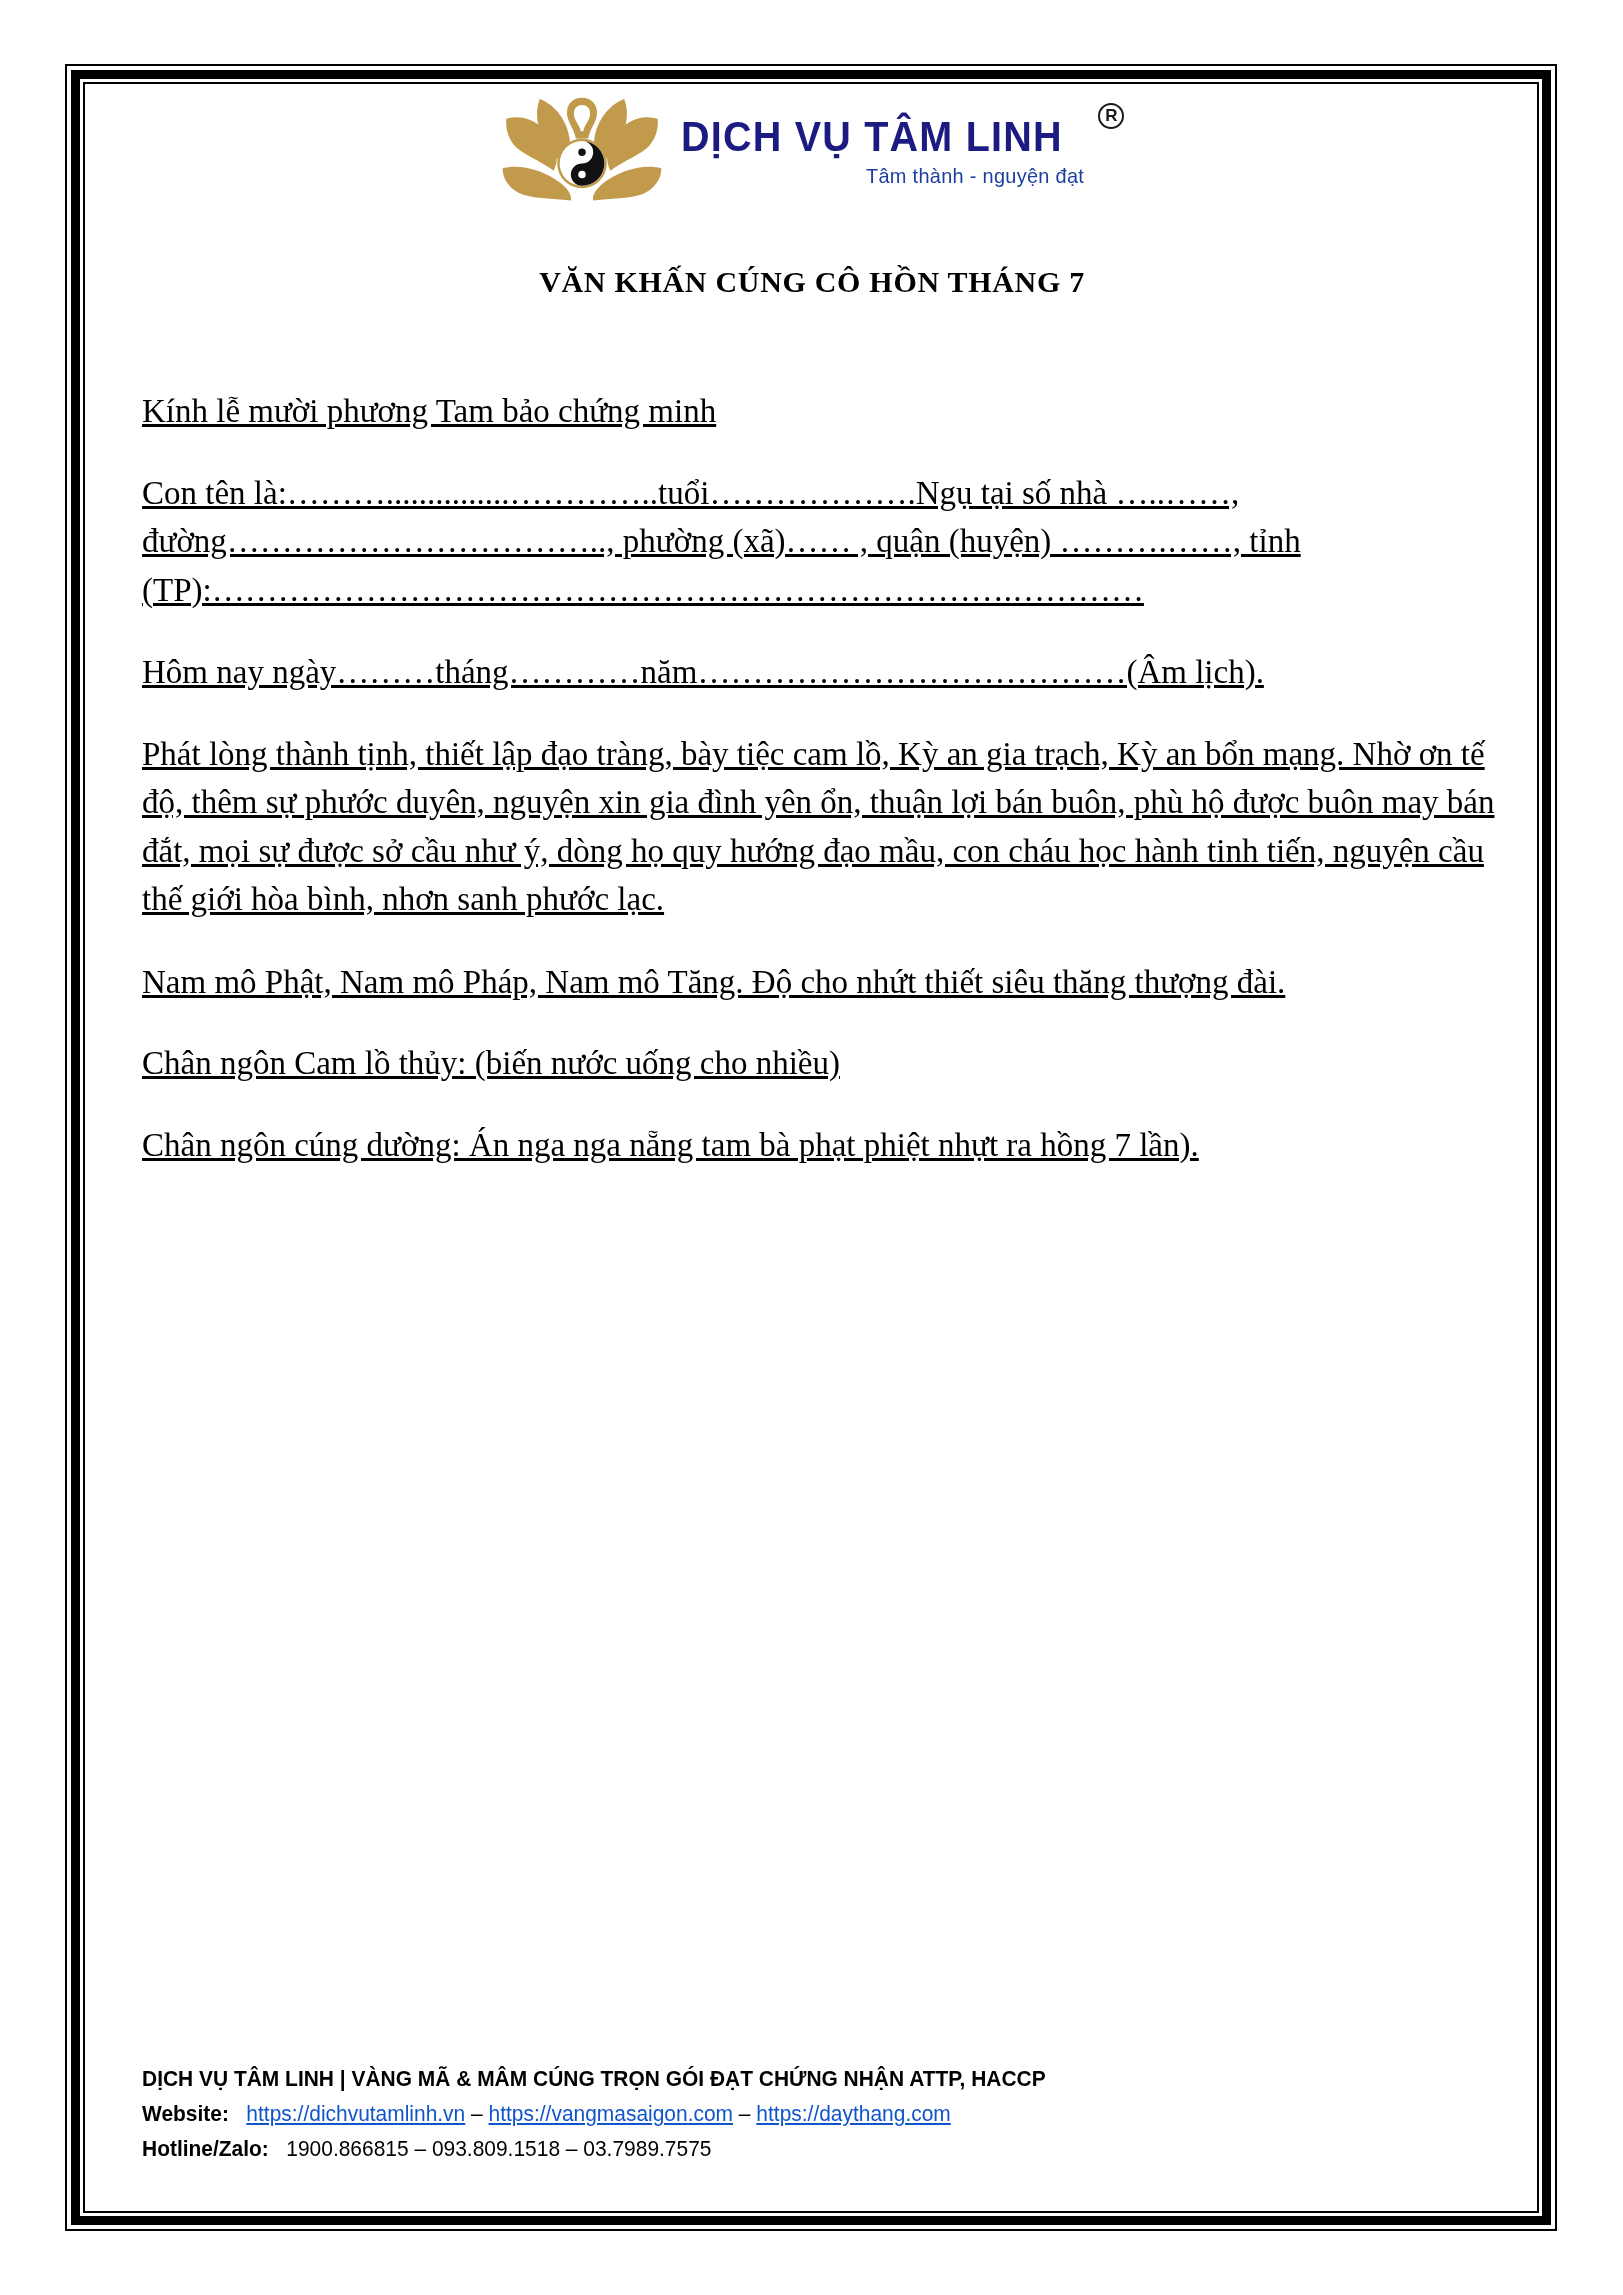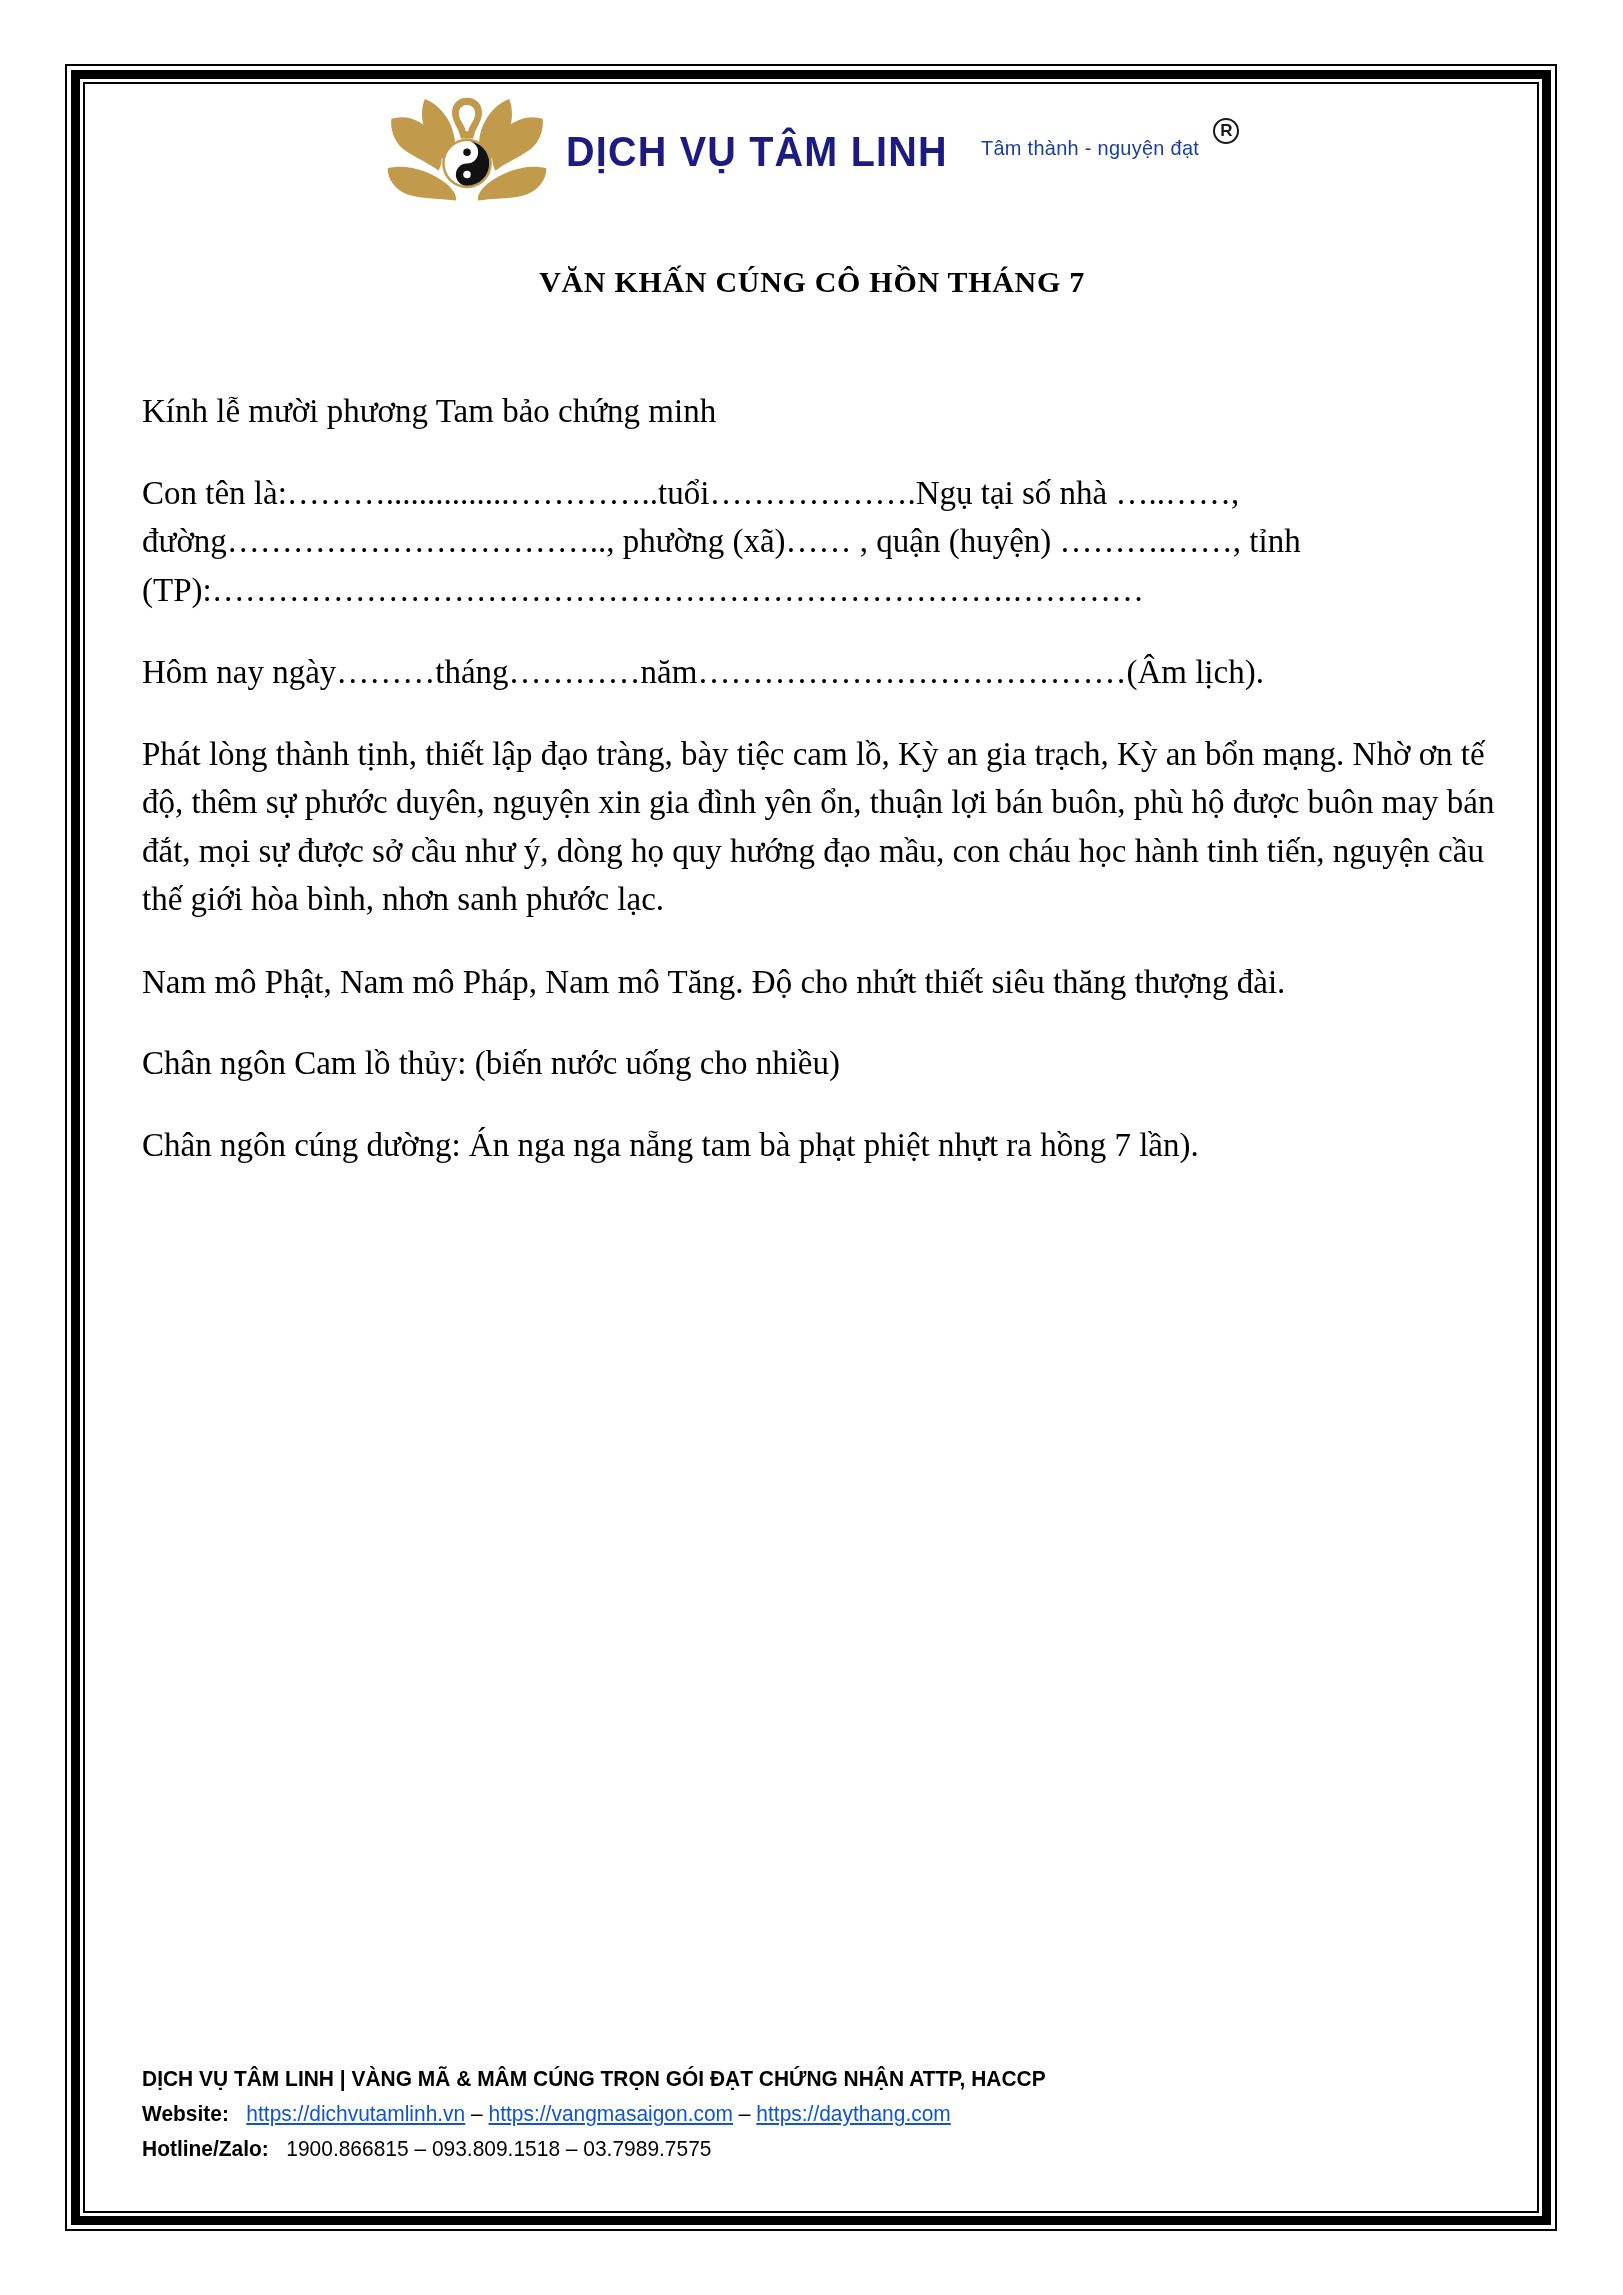--- a/index.html
+++ b/index.html
@@ -66,22 +66,22 @@
     height: 137px;
     box-sizing: border-box;
   }
   .brand-logo {
     width: 164px;
     height: 124px;
     flex: 0 0 auto;
   }
   .brand-text {
     display: flex;
-    flex-direction: row;
-    align-items: flex-start;
+    flex-direction: column;
+    align-items: flex-end;
     position: relative;
     padding-right: 29px;
   }
   .brand-name {
     font-family: "Liberation Sans", "DejaVu Sans", sans-serif;
     font-weight: 700;
     font-size: 43px;
     line-height: 1.0;
     letter-spacing: 1.3px;
     color: #1b1b82;
@@ -129,20 +129,21 @@
     letter-spacing: 0.7px;
   }
 
   
   .doc-body {
     margin-top: 89px;
     padding-left: 50px;
     padding-right: 37px;
     font-size: 33px;
     line-height: 1.47;
+    text-decoration: underline;
   }
   .para {
     margin: 0 0 33px 0;
     text-align: left;
   }
   .para.block { margin-bottom: 34px; }
 
   
   .doc-footer {
     position: absolute;

